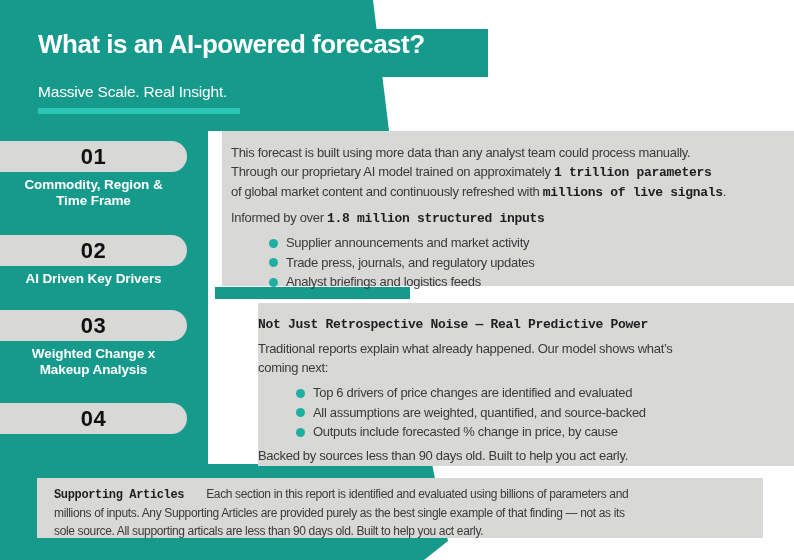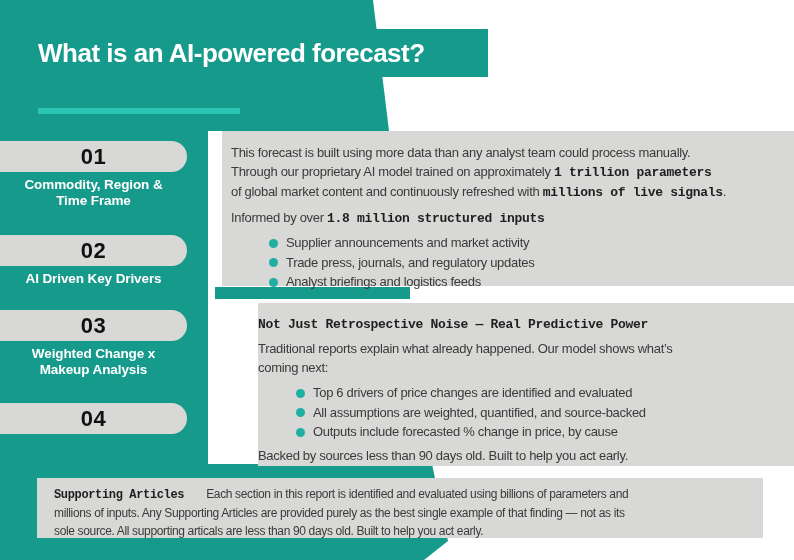--- a/index.html
+++ b/index.html
@@ -20,21 +20,21 @@
   }
   .sidebar-shape { left: 0; top: 128px; width: 208px; height: 432px; }
   .bottom-shape {
     left: 0; top: 460px; width: 460px; height: 100px;
     clip-path: polygon(0 4px, 432px 4px, 448px 81px, 424px 100px, 0 100px);
   }
   .accent-bar1 { left: 215px; top: 287px; width: 195px; height: 12px; }
   
   .title-banner {
     position: absolute; left: 0; top: 29px; width: 488px; height: 48px;
-    background: #169A8C; display: flex; align-items: center;
+    background: #169A8C; display: flex; 
   }
   .title-banner h1 {
     color: #ffffff; font-size: 26px; font-weight: bold;
     letter-spacing: -0.5px; padding-left: 38px; white-space: nowrap;
   }
   .subtitle {
     position: absolute; left: 38px; top: 83px;
     color: #ffffff; font-size: 15.5px; letter-spacing: -0.2px;
   }
   .underline {
@@ -88,20 +88,21 @@
 <div class="page">
 
   <div class="shape header-shape"></div>
   <div class="shape sidebar-shape"></div>
   <div class="shape bottom-shape"></div>
   <div class="shape accent-bar1"></div>
 
   <div class="title-banner">
       <h1>What is an AI-powered forecast?</h1>
     </div>
+  <div class="subtitle">Massive Scale. Real Insight.</div>
   <div class="underline"></div>
 
   <div class="step step-1">
     <div class="pill">
         <span class="num">01</span>
       </div>
     <div class="step-label">Commodity, Region &amp;
 Time Frame</div>
   </div>
   <div class="step step-2">

